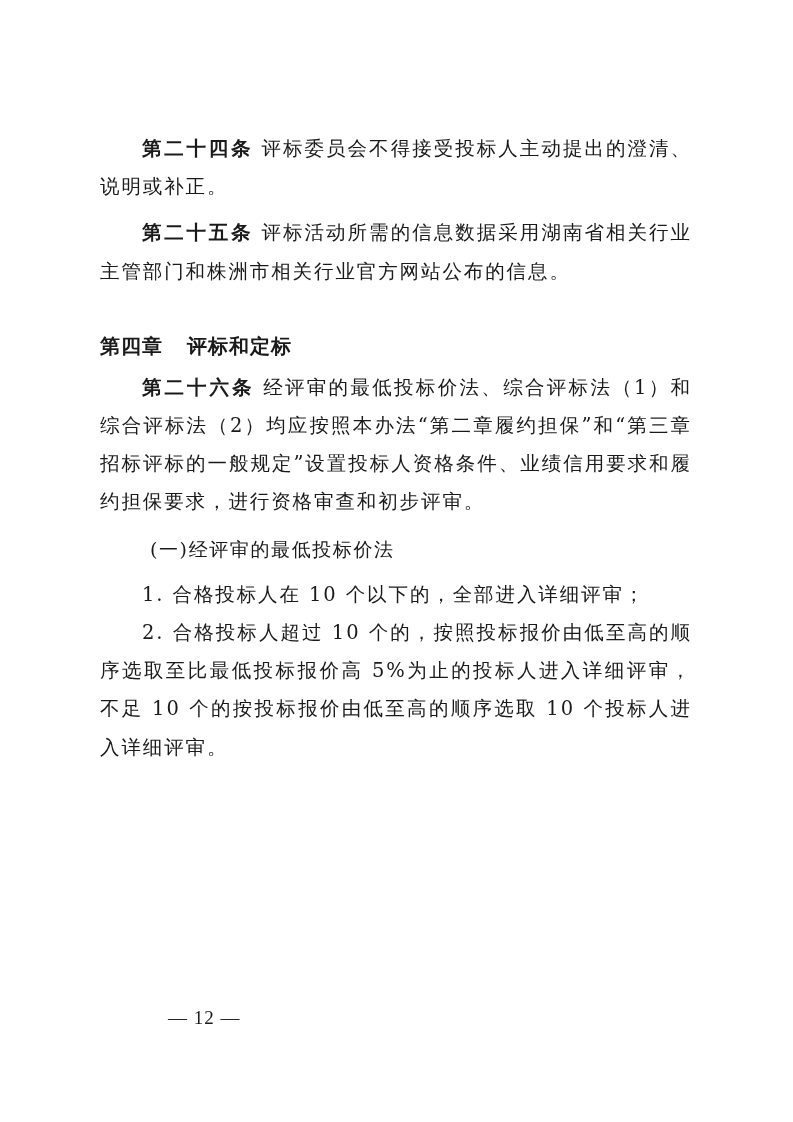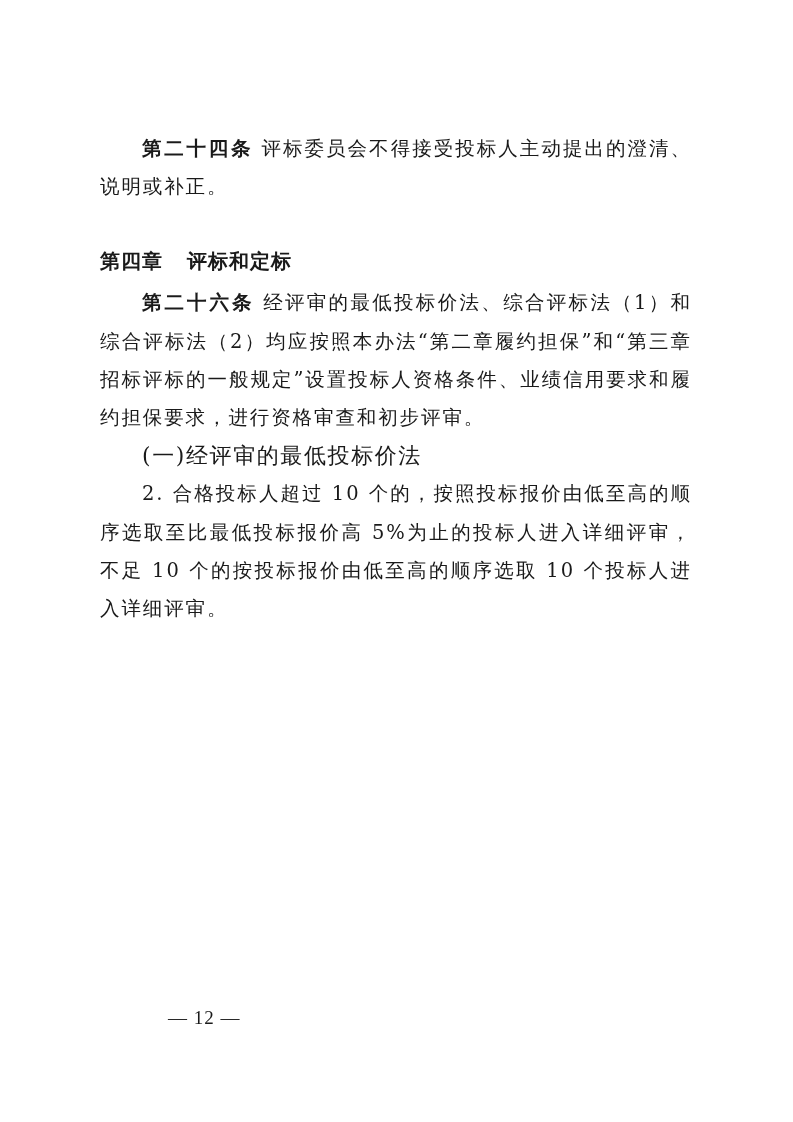--- a/index.html
+++ b/index.html
@@ -7,48 +7,53 @@
            font-family: "DejaVu Serif", "Liberation Serif", serif; color: #1a1a1a; }
     .page { position: absolute; left: 0; top: 0; width: 661px; height: 1122px; }
     .content { position: absolute; left: 100px; top: 130px; width: 592px; }
     .para { font-size: 19.5px; line-height: 38.2px; margin: 0; text-align: justify;
             text-align-last: left; letter-spacing: 1.9px; text-indent: 42px; }
     .art { font-weight: bold; letter-spacing: 2.6px; }
     .chapter { font-family: "DejaVu Sans", "Liberation Sans", sans-serif; font-weight: bold;
                font-size: 20px; text-align: left; margin: 38px 0 6px 0; line-height: 34px;
                letter-spacing: 1px; }
     .chapter .gap { display: inline-block; width: 24px; }
-    .section { font-size: 22px; line-height: 38.2px; margin: 0; text-indent: 42px; letter-spacing: 1.6px; }
+    .section { font-size: 19px; line-height: 38.2px; margin: 8px; text-indent: 42px; letter-spacing: 1.6px; }
     .page-number { position: absolute; left: 120px; top: 1007px; font-size: 19px;
                    font-family: "Liberation Serif", serif; letter-spacing: 1px; margin-left: 48px; }
   </style>
 </head>
 <body>
 
 <div class="page">
   <div class="content">
 
     <p class="para">
       <span class="art">第二十四条</span>
       <span>评标委员会不得接受投标人主动提出的澄清、说明或补正。</span>
     </p>
 
+    <p class="para" style="margin-top:8px;">
+      <span class="art">第二十五条</span>
+      <span>评标活动所需的信息数据采用湖南省相关行业主管部门和株洲市相关行业官方网站公布的信息。</span>
+    </p>
 
     <h2 class="chapter">
       <span>第四章</span><span class="gap"></span><span>评标和定标</span>
     </h2>
 
     <p class="para">
       <span class="art">第二十六条</span>
       <span>经评审的最低投标价法、综合评标法（1）和综合评标法（2）均应按照本办法“第二章履约担保”和“第三章招标评标的一般规定”设置投标人资格条件、业绩信用要求和履约担保要求，进行资格审查和初步评审。</span>
     </p>
 
     <p class="section">(一)经评审的最低投标价法</p>
 
 
+    <p class="para">1. 合格投标人在 10 个以下的，全部进入详细评审；</p>
 
     <p class="para">2. 合格投标人超过 10 个的，按照投标报价由低至高的顺序选取至比最低投标报价高 5%为止的投标人进入详细评审，不足 10 个的按投标报价由低至高的顺序选取 10 个投标人进入详细评审。</p>
 
 
   </div>
 
   <div class="page-number">— 12 —</div>
 </div>
 
 </body></html>

